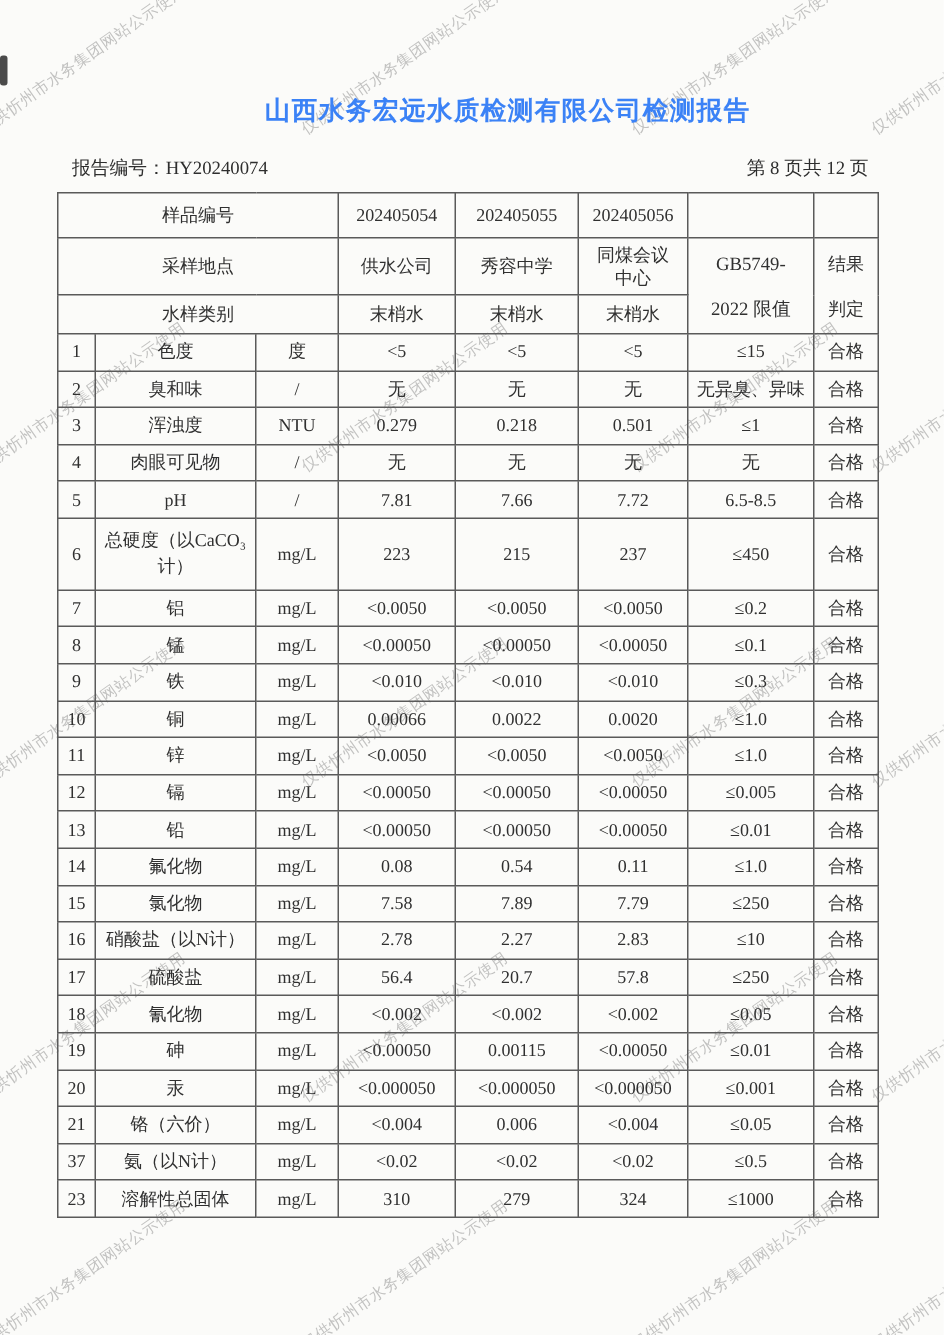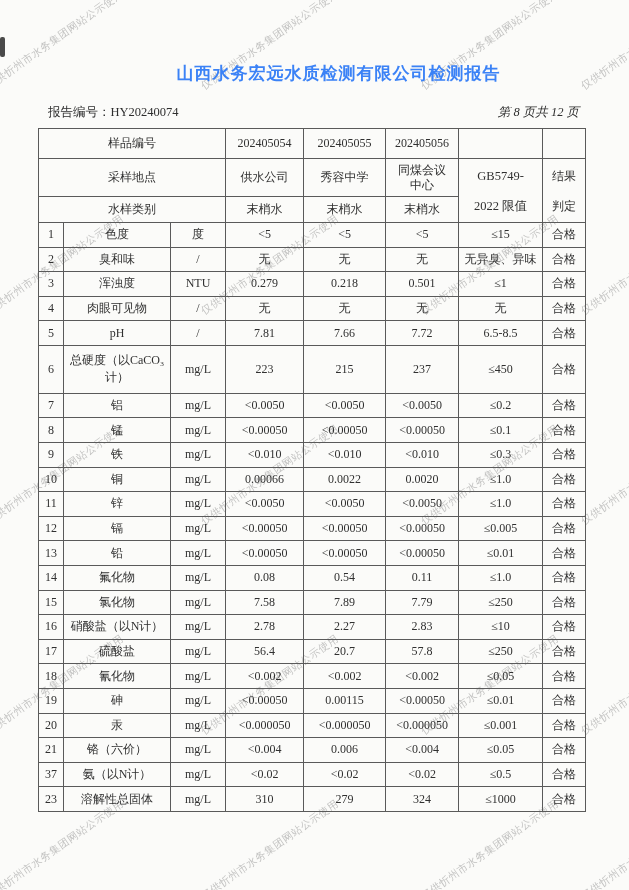--- a/index.html
+++ b/index.html
@@ -25,21 +25,21 @@
   .scan-mark{position:absolute;left:0;top:37px;width:5px;height:20px;background:#4a4a4a;border-radius:2px;z-index:2;}
   
   .content{position:absolute;inset:0;z-index:1;}
   .doc-title{
     position:absolute;top:62px;left:0;width:629px;
     text-align:center;font-size:17px;font-weight:bold;
     letter-spacing:1px;color:#3b82f6;padding-left:24px;
   }
   .meta-row{position:absolute;top:104px;left:48px;right:48px;height:18px;font-size:12.5px;}
   .report-no{position:absolute;left:0;top:0;}
-  .page-info{position:absolute;right:2px;top:0;font-style:italic;}
+  .page-info{position:absolute;right:2px;top:0;}
   
   table.report{
     position:absolute;left:38px;top:128px;
     width:547px;height:684px;
     border-collapse:collapse;table-layout:fixed;
     font-size:12px;color:#303030;padding-left:40px;
   }
   table.report td,table.report th{
     border:1px solid #5a5a5a;
     padding:0 2px;

